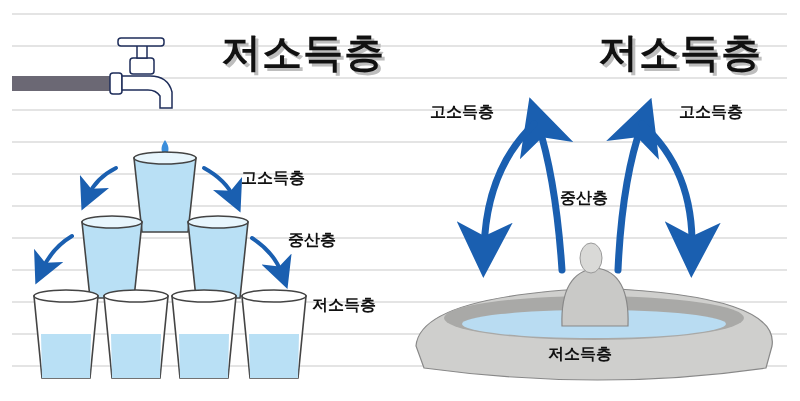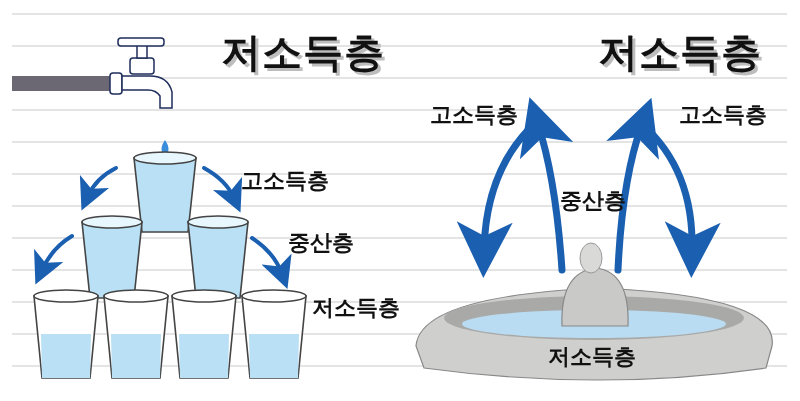--- a/index.html
+++ b/index.html
@@ -2,21 +2,21 @@
 <html><head>
 <meta charset="utf-8">
 <style>
   html, body { margin:0; padding:0; }
   body { width:800px; height:401px; background:#ffffff; position:relative; overflow:hidden;
          font-family:"DejaVu Sans", sans-serif; }
   .lines { position:absolute; left:12px; top:0; width:775px; height:401px; }
   .rule { position:absolute; left:0; width:100%; height:2px; background:#e4e4e4; }
   .title { position:absolute; font-weight:bold; font-size:40px; color:#111;
            text-shadow:3px 3px 0 #bdbdbd; letter-spacing:1px; line-height:1; }
-  .label { position:absolute; font-weight:bold; font-size:22px; color:#111; line-height:1; white-space:nowrap; }
+  .label { position:absolute; font-weight:bold; font-size:16px; color:#111; line-height:1; white-space:nowrap; }
   svg.art { position:absolute; left:0; top:0; }
 </style>
 </head>
 <body>
 
 <div class="lines">
   <div class="rule" style="top:13px"></div>
   <div class="rule" style="top:45px"></div>
   <div class="rule" style="top:77px"></div>
   <div class="rule" style="top:109px"></div>

